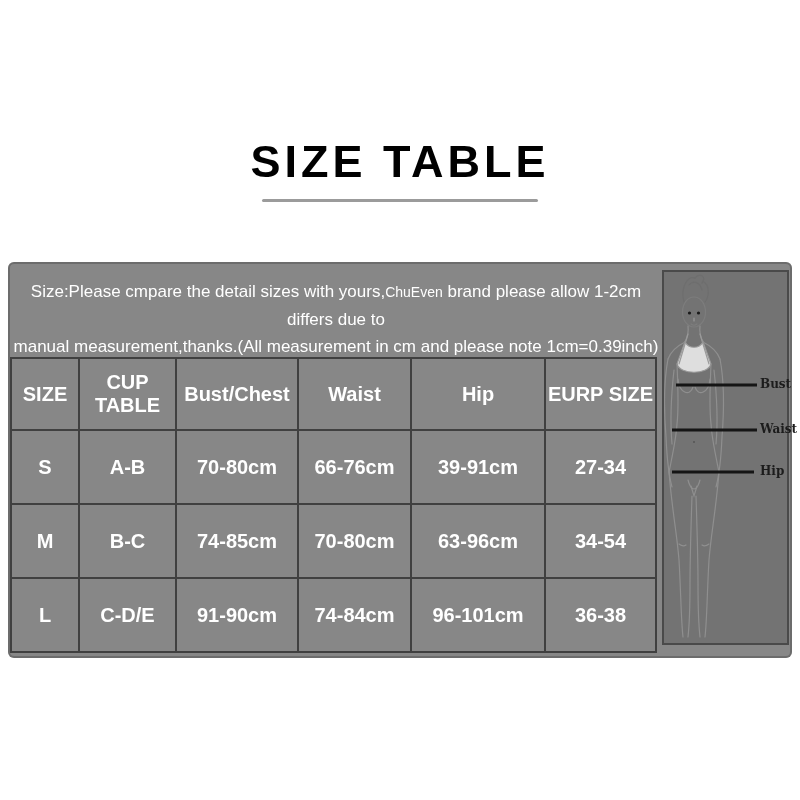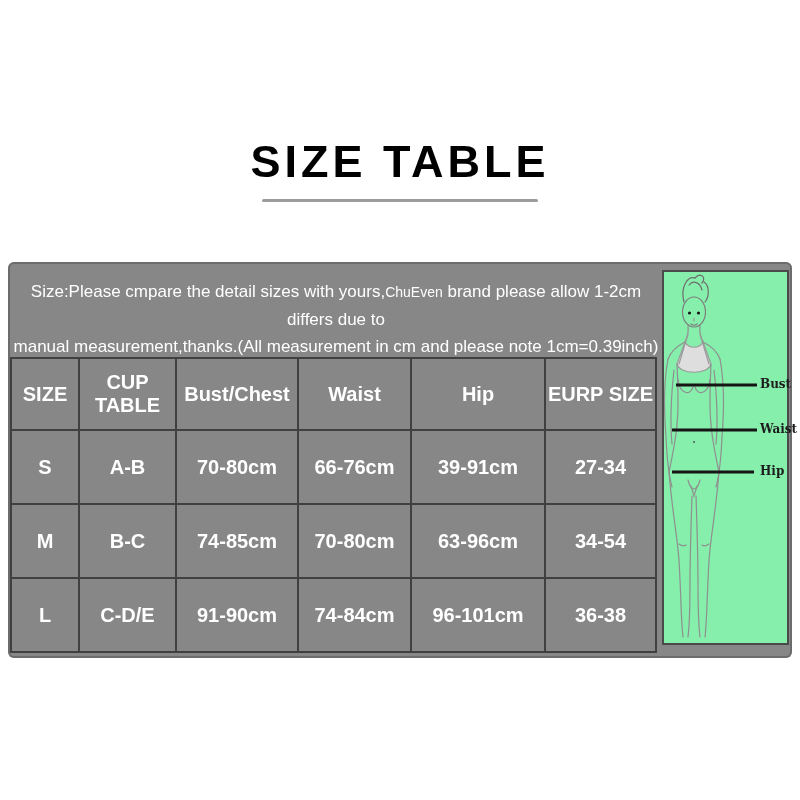--- a/index.html
+++ b/index.html
@@ -25,21 +25,21 @@
   .size-table{position:absolute;left:2px;top:95px;width:645px;
               border-collapse:collapse;table-layout:fixed;}
   .size-table th,.size-table td{border:2px solid #404040;color:#ffffff;
               text-align:center;vertical-align:middle;font-weight:bold;
               font-size:20px;padding:0;}
   .size-table th{height:70px;}
   .size-table td{height:72px;}
 
   
   .figure-box{position:absolute;left:654px;top:8px;width:127px;height:375px;
-              background:#86efac;border:2px solid #4a4a4a;box-sizing:border-box;}
+              background:#737373;border:2px solid #4a4a4a;box-sizing:border-box;}
   .figure-box svg{position:absolute;left:0;top:0;}
   .fig-label{position:absolute;left:96px;width:30px;color:#1c1c1c;
              font-family:"DejaVu Serif",serif;font-weight:bold;font-size:12px;
              line-height:13px;white-space:nowrap;}
   .fig-label.bust{top:106px;}
   .fig-label.waist{top:151px;}
   .fig-label.hip{top:193px;}
 </style>
 </head>
 <body>

